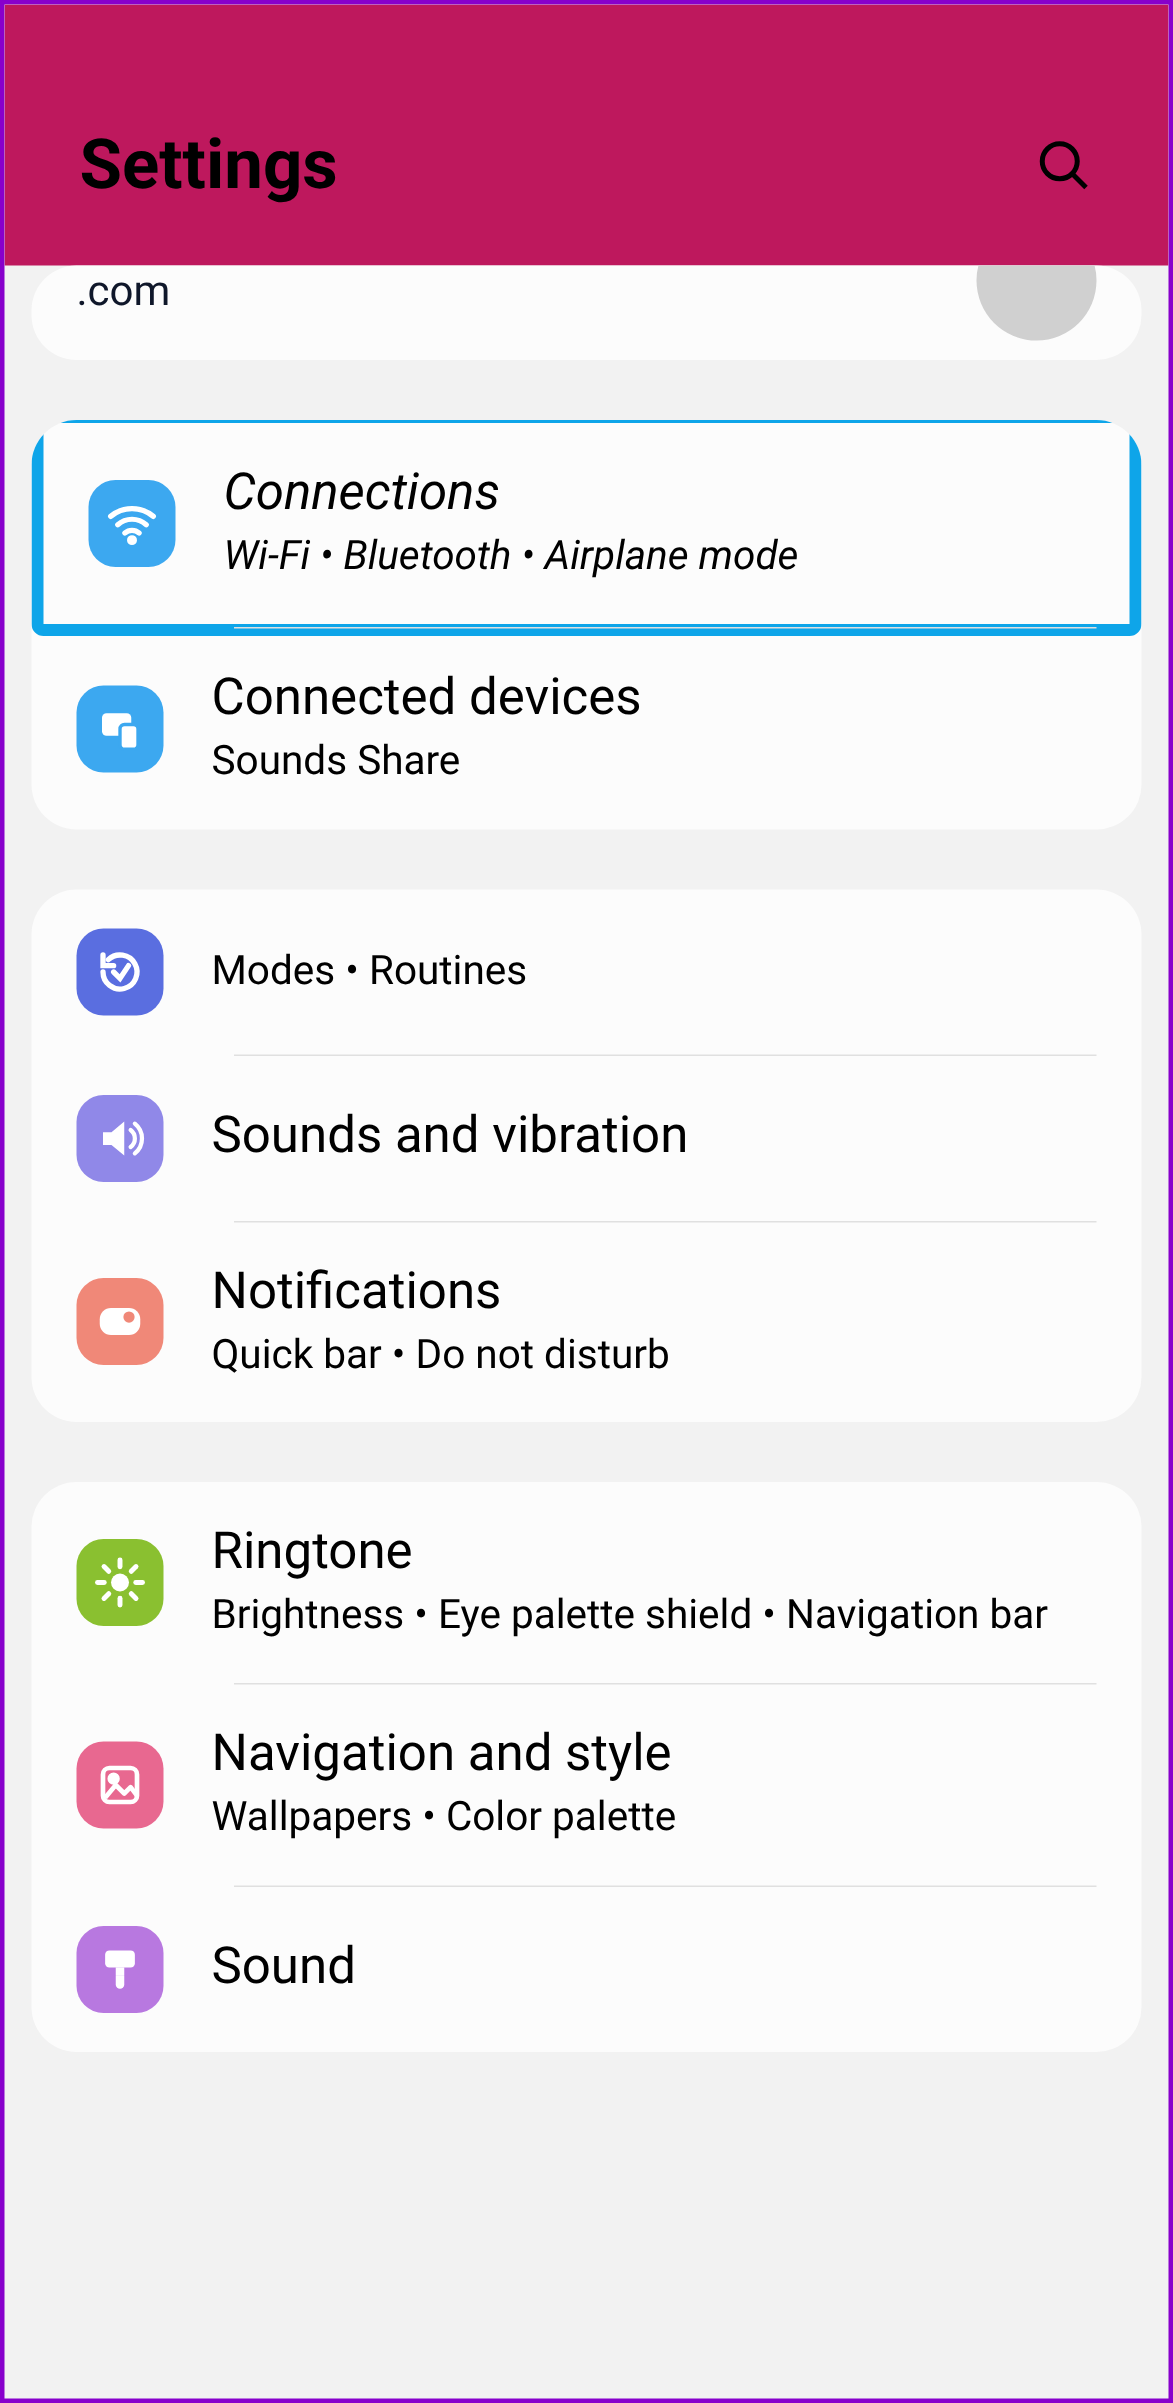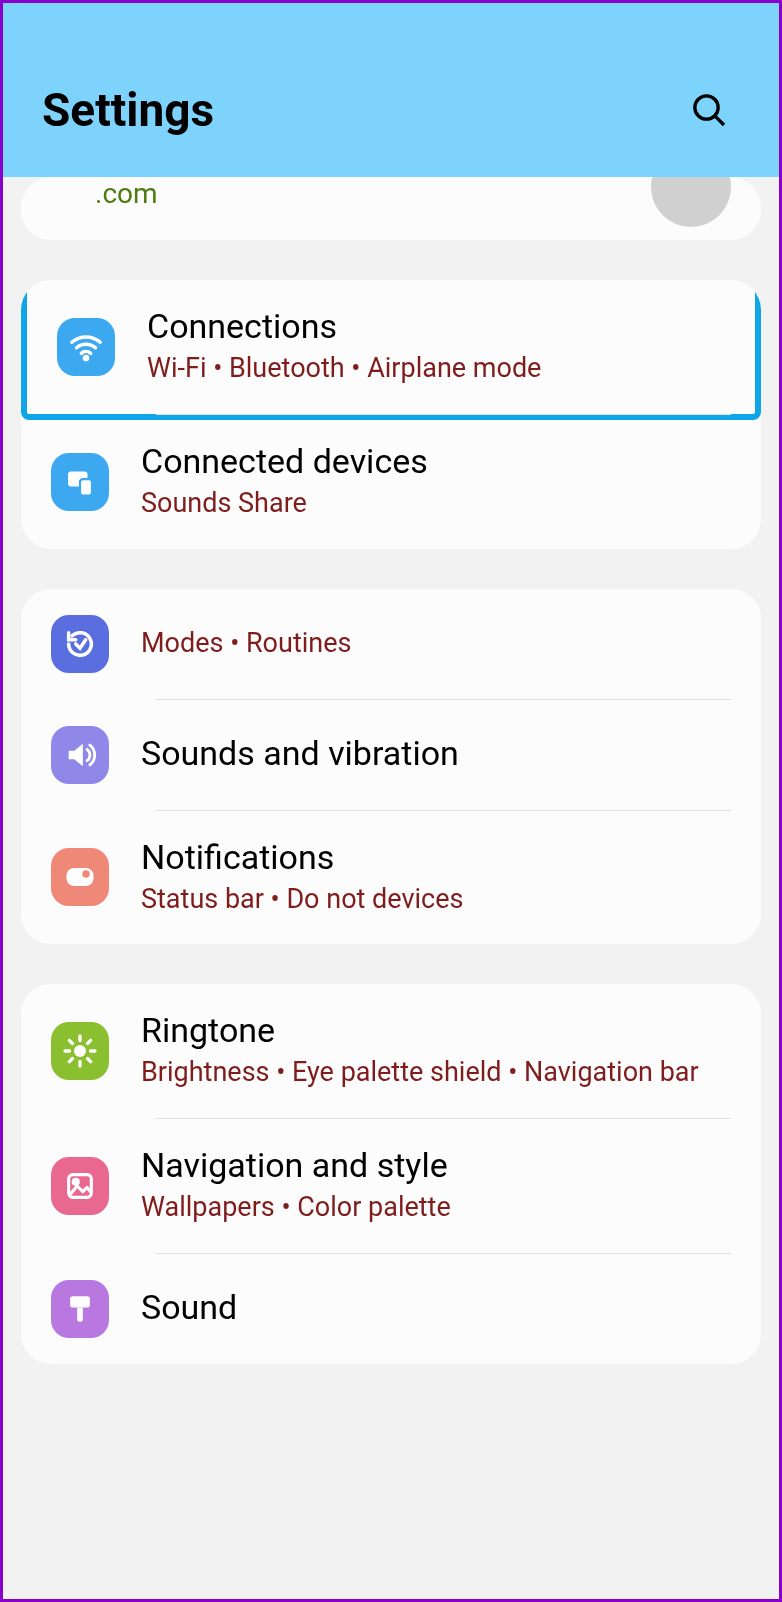--- a/index.html
+++ b/index.html
@@ -8,44 +8,43 @@
       height: 1602px;
       background: #f2f2f2;
       font-family: -apple-system, BlinkMacSystemFont, 'Segoe UI', Roboto, sans-serif;
       overflow: hidden;
       border: 3px solid #8800cc;
     }
     .header {
       display: flex;
       justify-content: space-between;
       align-items: center;
-      padding: 80px 50px 40px 39px;
-      background: #7dd3fc;
+      padding: 80px 50px 40px 50px;
+      background: #be185d;
     }
     .header-title {
       font-size: 46px;
       font-weight: 700;
       color: #000;
     }
     .search-icon {
       width: 40px;
       height: 40px;
     }
     .account-card {
       background: #fcfcfc;
       margin: 0 18px 40px 18px;
       border-radius: 30px;
       padding: 0 30px 30px 30px;
       position: relative;
       overflow: hidden;
     }
     .account-text {
       font-size: 28px;
-      color: #4d7c0f;
-      margin-left: 44px;
+      color: #0f172a;
     }
     .avatar-circle {
       position: absolute;
       right: 30px;
       top: -30px;
       width: 80px;
       height: 80px;
       border-radius: 50%;
       background: #d0d0d0;
     }
@@ -81,27 +80,28 @@
       flex: 1;
     }
     .item-title {
       font-size: 34px;
       color: #000;
       font-weight: 400;
       margin-bottom: 4px;
     }
     .item-subtitle {
       font-size: 27px;
-      color: #7f1d1d;
+      color: #000000;
       line-height: 1.4;
     }
     .highlight-box {
-      border: 6px solid #0ea5e9;
+      border: 8px solid #0ea5e9;
       border-radius: 8px;
       margin: -6px 0;
+      font-style: italic;
     }
     .ic-connections { background: #3ca8f0; }
     .ic-connected-devices { background: #3ca8f0; }
     .ic-modes { background: #5a6ee0; }
     .ic-sounds { background: #9088e8; }
     .ic-notifications { background: #f08878; }
     .ic-display { background: #8ac030; }
     .ic-wallpaper { background: #e86890; }
     .ic-themes { background: #b878e0; }
     svg { display: block; }
@@ -185,21 +185,21 @@
   <div class="item-divider"></div>
   <div class="item">
     <div class="icon-wrap ic-notifications">
       <svg width="36" height="36" viewBox="0 0 24 24" fill="#fff">
         <rect x="3" y="6" width="18" height="12" rx="5"></rect>
         <circle cx="16" cy="10" r="2.5" fill="#f08878"></circle>
       </svg>
     </div>
     <div class="item-text">
       <div class="item-title">Notifications</div>
-      <div class="item-subtitle">Status bar  •  Do not devices</div>
+      <div class="item-subtitle">Quick bar  •  Do not disturb</div>
     </div>
   </div>
 </div>
 
 <div class="group">
   <div class="item">
     <div class="icon-wrap ic-display">
       <svg width="36" height="36" viewBox="0 0 24 24" fill="#fff">
         <circle cx="12" cy="12" r="4"></circle>
         <g stroke="#fff" stroke-width="2.2" stroke-linecap="round">

